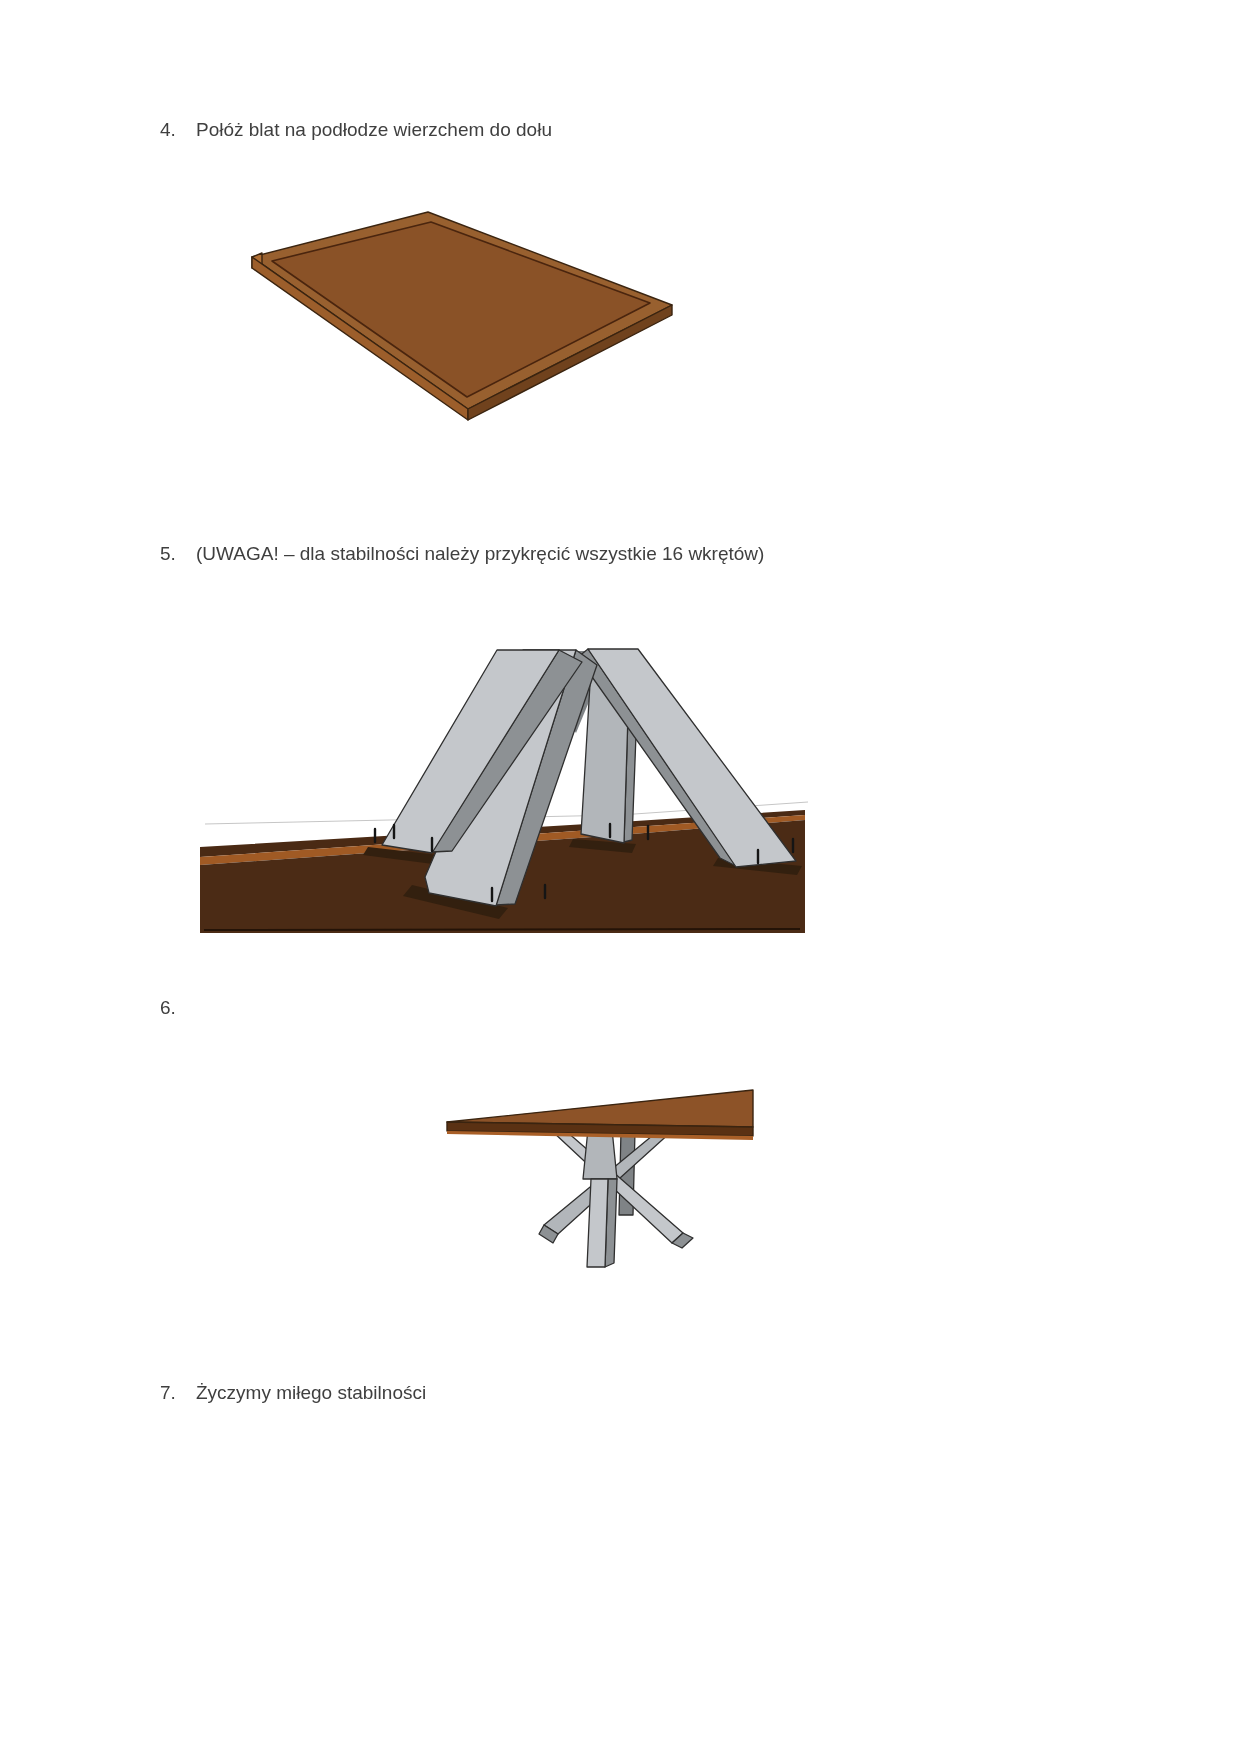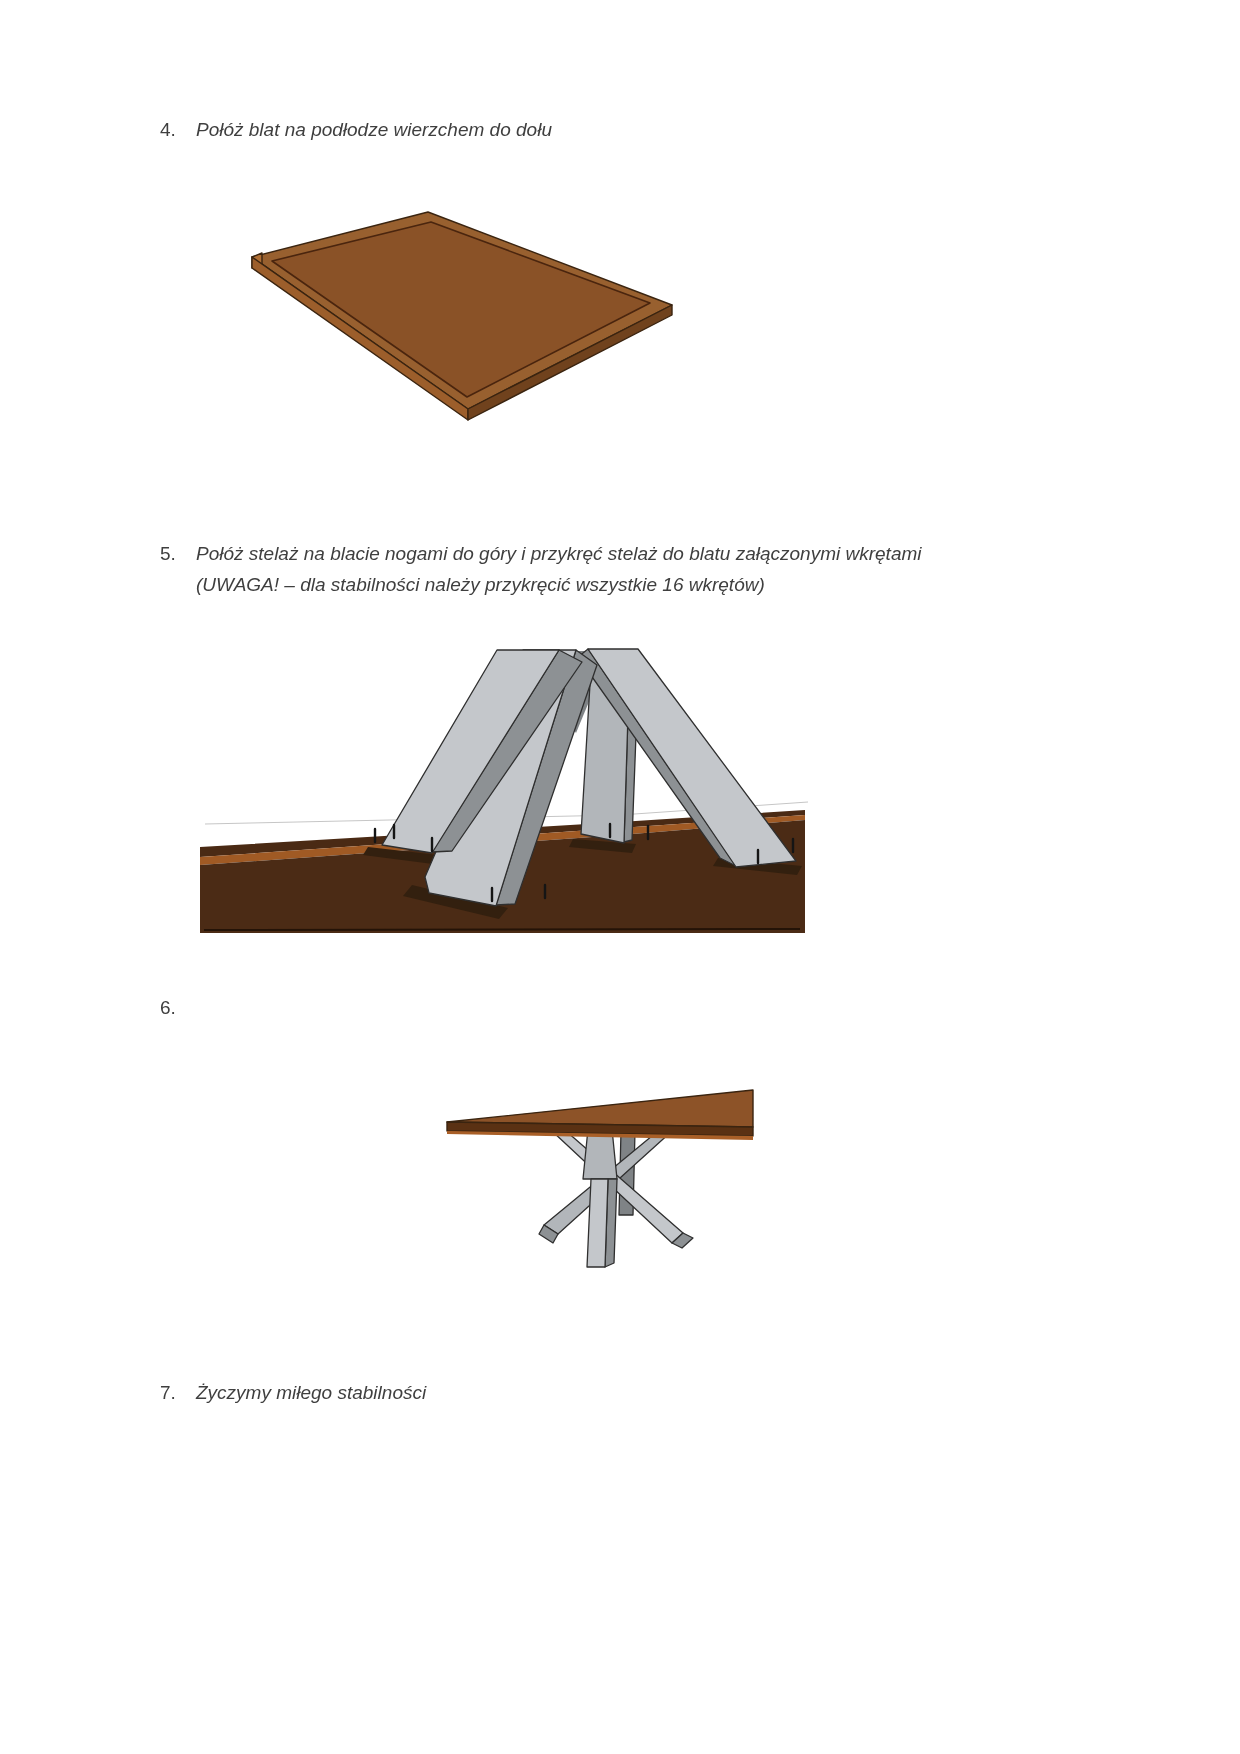--- a/index.html
+++ b/index.html
@@ -10,21 +10,21 @@
     font-family:"Liberation Sans","DejaVu Sans",sans-serif;
     overflow:hidden;
   }
   .step {
     position:absolute; left:160px;
     display:flex; align-items:flex-start;
     color:#3f3f3f; font-size:19px;
   }
   .step .num { flex:none; width:36px; line-height:31px; }
   .step .txt { flex:none; }
-  .step .line { display:block; line-height:31px; white-space:nowrap;font-style:italic; }
+  .step .line { display:block; line-height:31px; white-space:nowrap; }
   .fig { position:absolute; }
   
   .olw { stroke:#3a2410; stroke-width:1.4; stroke-linejoin:round; }
   .olm { stroke:#2f2f2f; stroke-width:1.3; stroke-linejoin:round; }
   .groove { stroke:#4a250e; stroke-width:1.6; stroke-linejoin:round; }
   .sketch { stroke:#c6c6c6; stroke-width:1; }
   .screw { stroke:#151515; stroke-width:2.4; stroke-linecap:round; }
   .baseline { stroke:#241307; stroke-width:2; }
 </style>
 </head>
@@ -43,21 +43,20 @@
     <polygon points="218,40 462,133 258,237 42,85" class="olw" fill="#98602f"></polygon>
     <polygon points="221,50 440,131 257,225 62,89" class="groove" fill="#8a5227"></polygon>
     <polygon points="42,85 52,81 52,92 42,96" class="olw" fill="#b06f35"></polygon>
     <polygon points="42,85 258,237 258,248 42,96" class="olw" fill="#9c5e2b"></polygon>
     <polygon points="258,237 462,133 462,143 258,248" class="olw" fill="#70421d"></polygon>
   </svg>
 
   <div class="step" style="top:538px">
     <span class="num">5.</span>
     <span class="txt">
-      <span class="line">Połóż stelaż na blacie nogami do góry i przykręć stelaż do blatu załączonymi wkrętami</span>
       <span class="line">(UWAGA! – dla stabilności należy przykręcić wszystkie 16 wkrętów)</span>
     </span>
   </div>
 
   <svg class="fig" style="left:190px; top:645px;" width="620" height="290" viewBox="0 0 620 290">
     <line x1="15" y1="179" x2="430" y2="170" class="sketch"></line>
     <line x1="430" y1="170" x2="618" y2="157" class="sketch"></line>
 
     <polygon points="10,202 430,177 615,165 615,170 430,183 10,212" fill="#4a2a14"></polygon>
     <polygon points="10,212 430,183 615,170 615,175 430,190 10,220" fill="#a05a24"></polygon>

